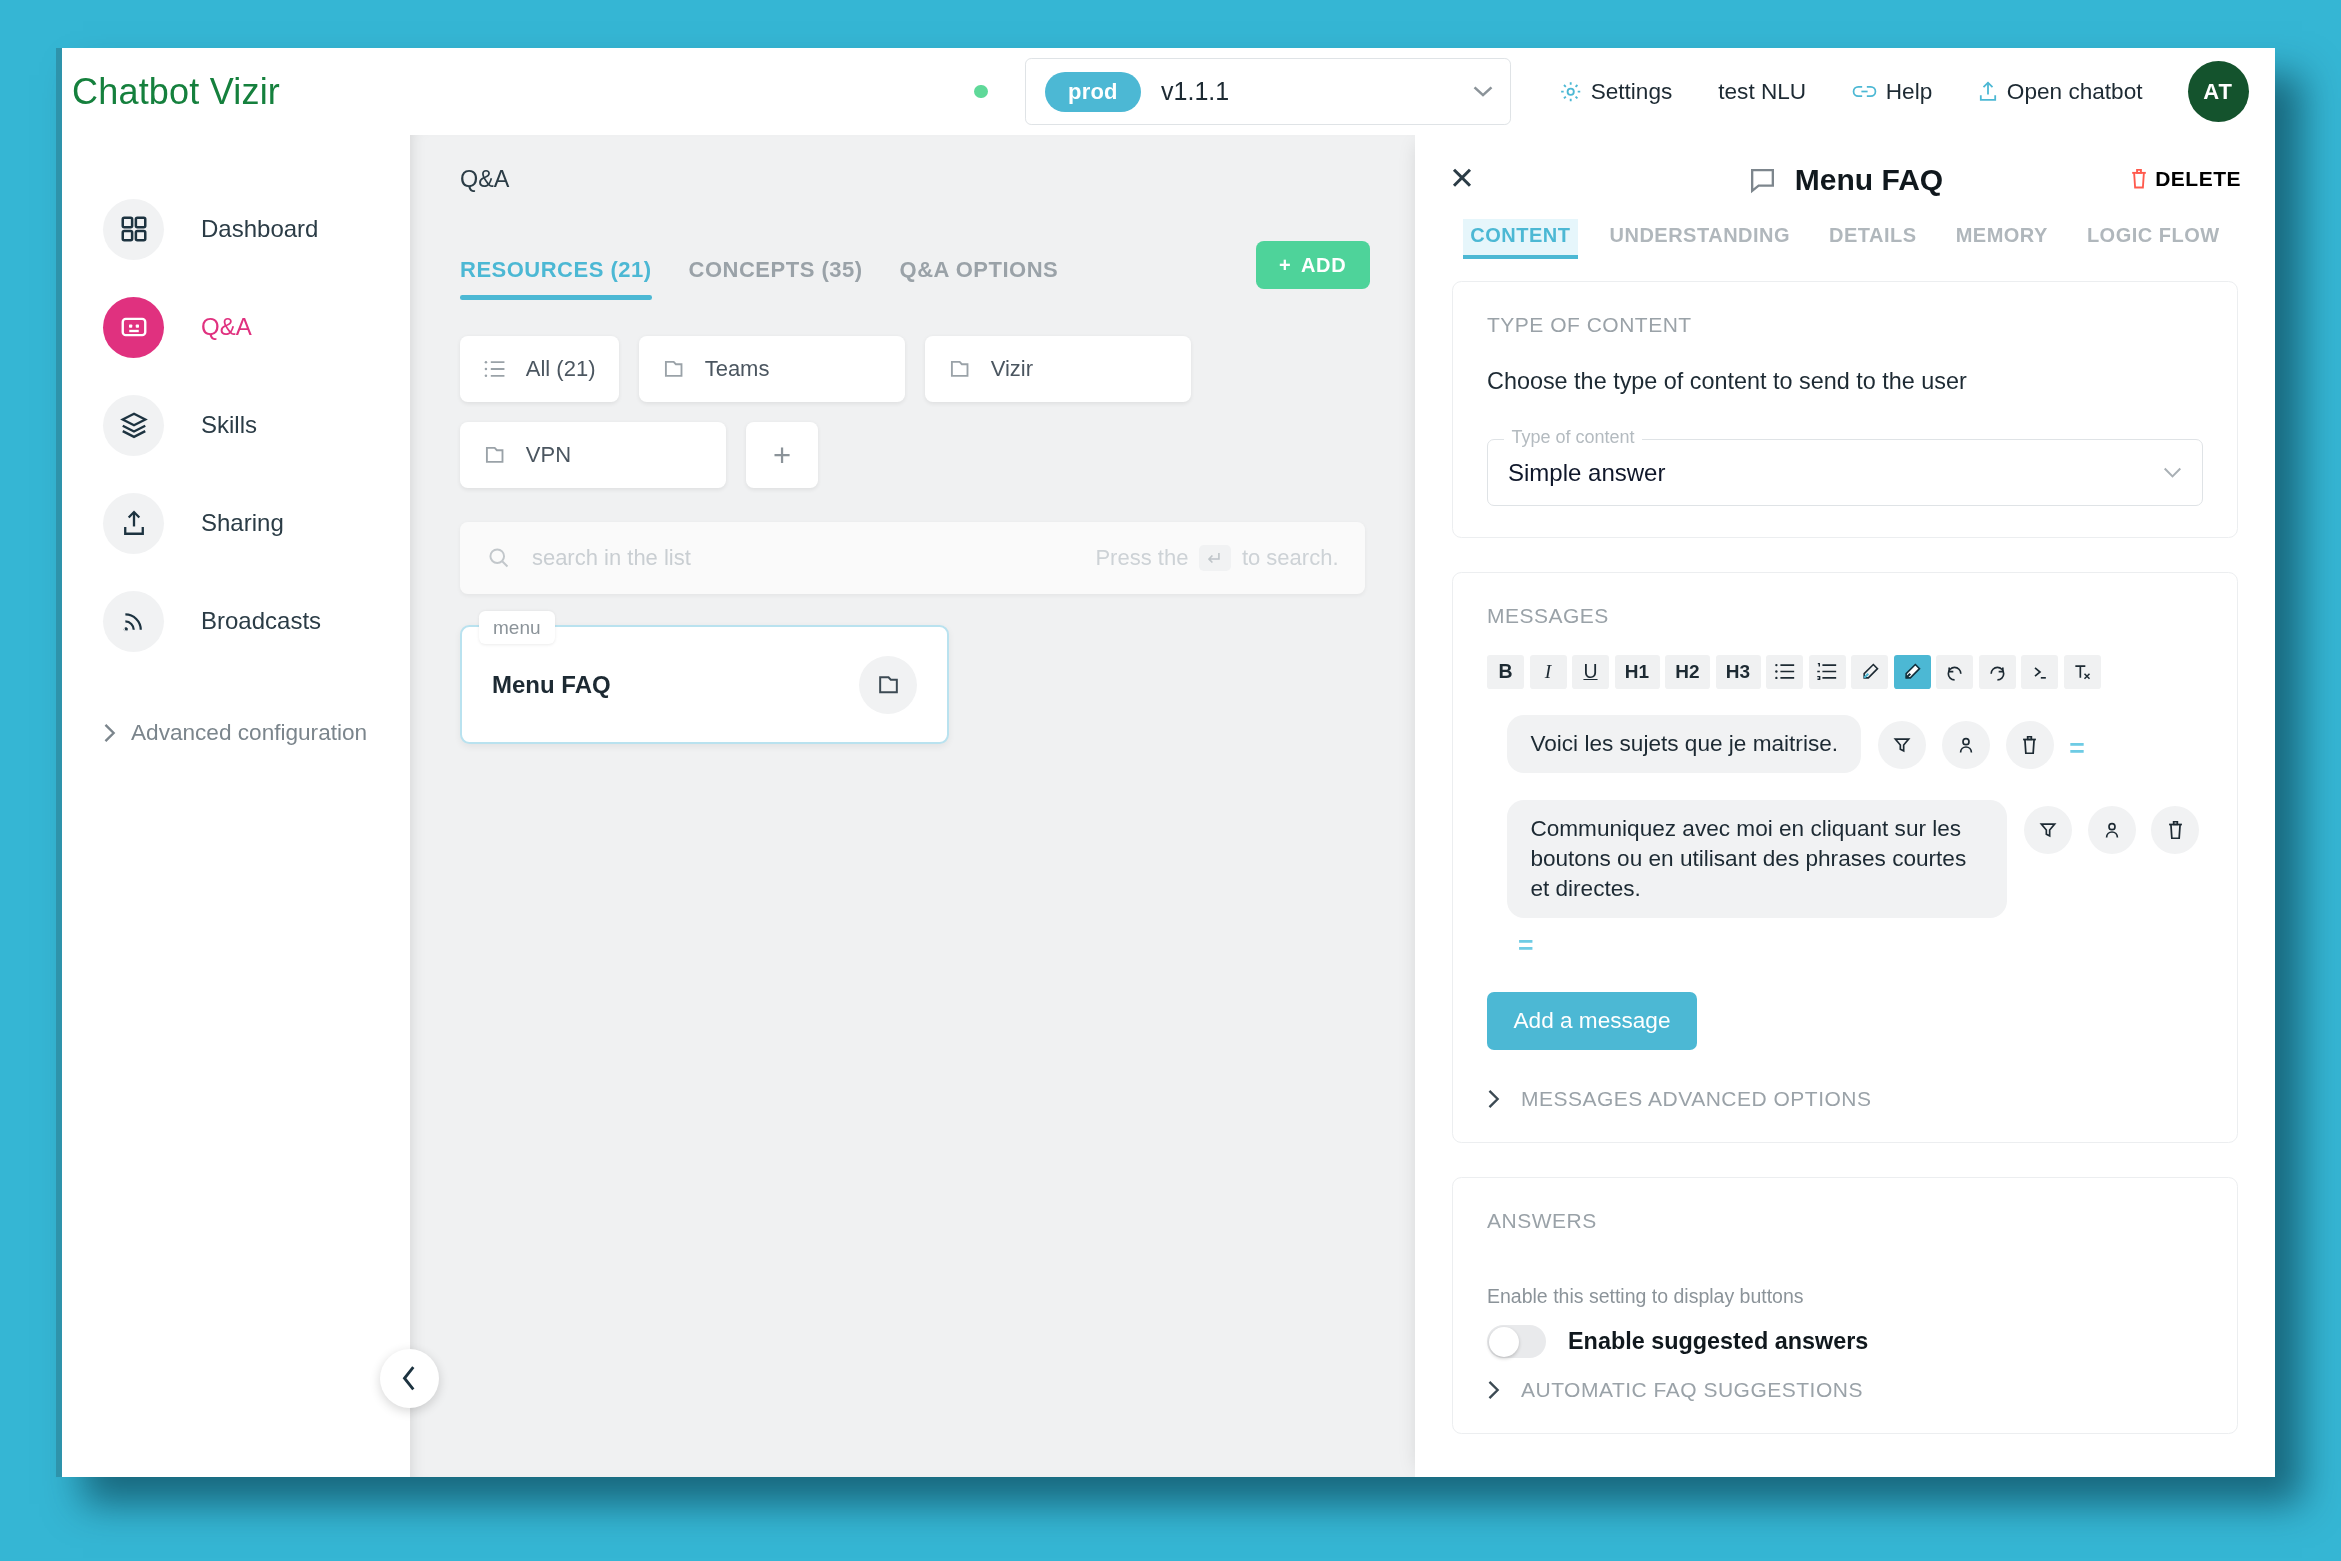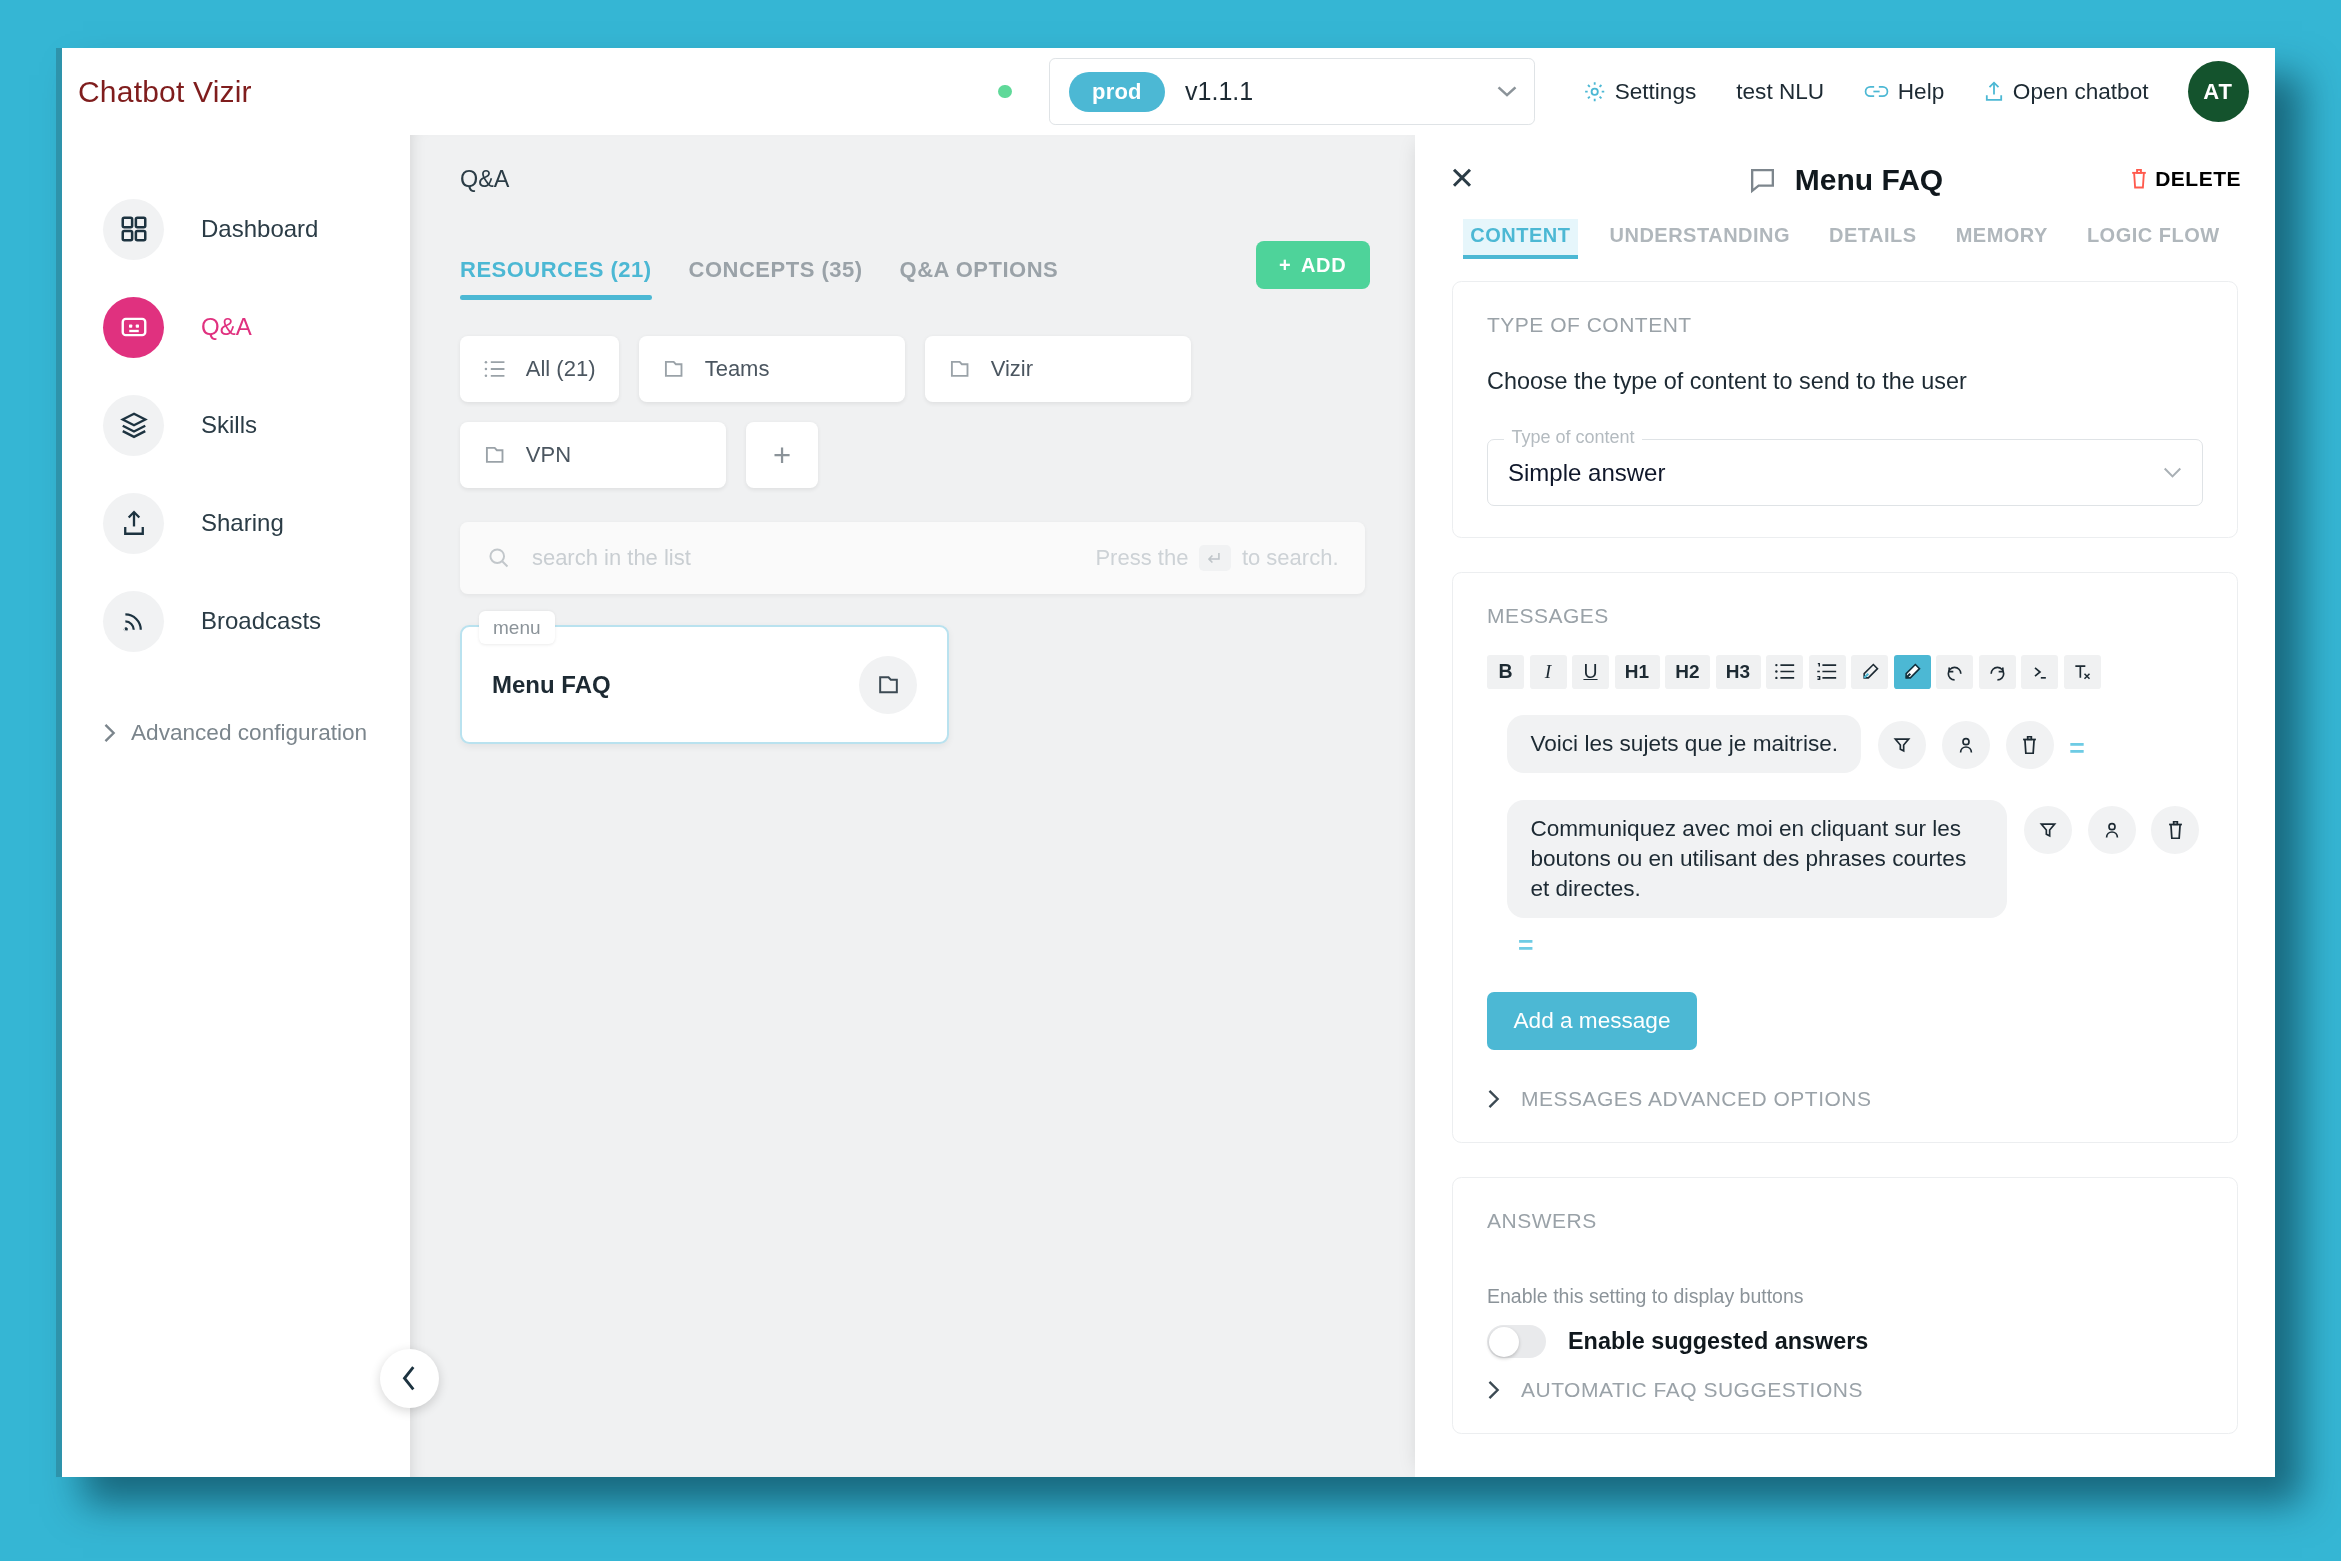--- a/index.html
+++ b/index.html
@@ -25,34 +25,34 @@
   .window::before{
     content:""; position:absolute; left:0; top:0; width:5.5px; height:100%;
     background:#2e93ab; z-index:40;
   }
 
   
   .topbar {
     height: 87px; background: #ffffff; flex: 0 0 87px;
     display: flex; align-items: center; position: relative; z-index: 20;
   }
-  .app-title { font-size: 30px; color: #7f1d1d; margin-left: 22px; letter-spacing:0.2px; }
+  .app-title { font-size: 36px; color: #15803d; margin-left: 16px; letter-spacing:0.2px; }
   .topbar-spacer { flex: 1; }
   .status-dot { width: 13.3px; height: 13.3px; border-radius: 50%; background: #5fd999; margin-right: 37px; }
   .version-select {
     width: 486px; height: 67px; border: 0.8px solid #dfe3e6; border-radius: 6.2px;
     display: flex; align-items: center; padding: 0 17px 0 19px; background:#fff;
   }
   .prod-pill {
     background: #4cb8d4; color: #fff; font-size: 22px; font-weight: bold;
     border-radius: 23.4px; padding: 7px 23.4px; letter-spacing:0.2px;
   }
   .version-text { font-size: 25px; color: #1d2a33; margin-left: 20px; }
   .select-caret { margin-left: auto; color:#8b9399; font-size:17px; }
-  .topbar-actions { display: flex; align-items: center; gap: 0; margin-left: 28px; margin-right: 26.5px; }
+  .topbar-actions { display: flex; align-items: center; gap: 6px; margin-left: 28px; margin-right: 26.5px; }
   .tb-link {
     display: flex; align-items: center; gap: 8.6px;
     font-size: 22.6px; color: #1d2a33; padding: 0 20px; white-space: nowrap;
   }
   .tb-icon { color: #4cb8d4; display:flex; align-items:center; }
   .avatar {
     width: 61px; height: 61px; border-radius: 50%; background: #14532d;
     color: #fff; font-size: 22px; display: flex; align-items: center;
     justify-content: center; margin-left: 19px; letter-spacing:0.8px;font-weight:bold;
   }

